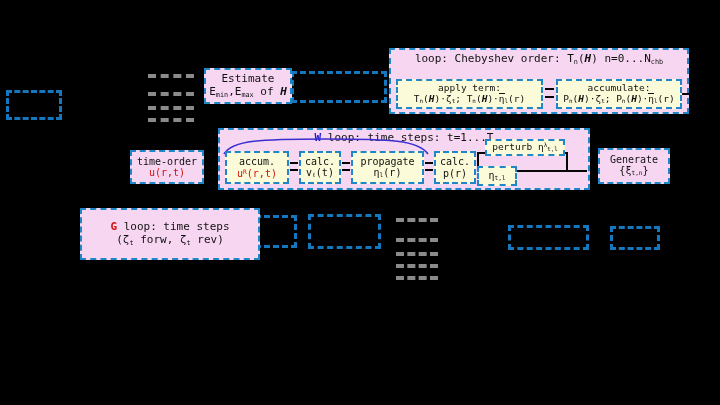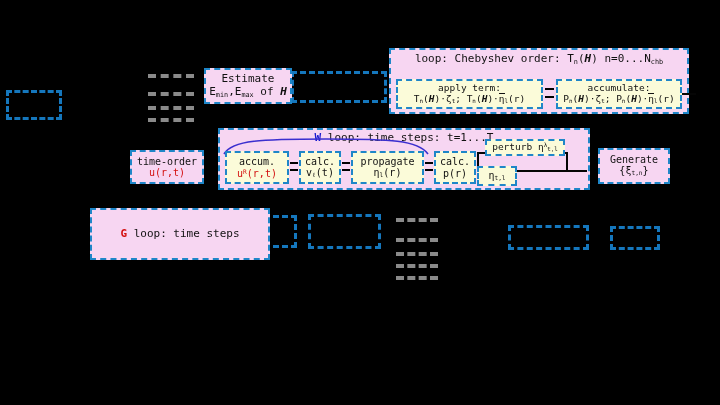--- a/index.html
+++ b/index.html
@@ -150,17 +150,18 @@
   <div class="node pink" style="left:130px;top:150px;width:74px;height:34px;font-size:10px;">
     <span class="lbl">time-order</span>
     <span class="lbl red">u(r,t)</span>
   </div>
 
   <div class="node pink" style="left:598px;top:148px;width:72px;height:36px;font-size:10px;">
     <span class="lbl">Generate</span>
     <span class="lbl"><span>{ξ</span><sub>t,n</sub><span>}</span></span>
   </div>
 
-  <div class="node pink" style="left:90px;top:208px;width:180px;height:52px;font-size:11px;">
+  <div class="node pink" style="left:80px;top:208px;width:180px;height:52px;font-size:11px;">
     <span class="lbl"><b class="red">G</b><span> loop: time steps</span></span>
+    <span class="lbl"><span>(ζ</span><sub>t</sub><span> forw, ζ</span><sub>t</sub><span> rev)</span></span>
   </div>
 
 </div>
 
 </body></html>

